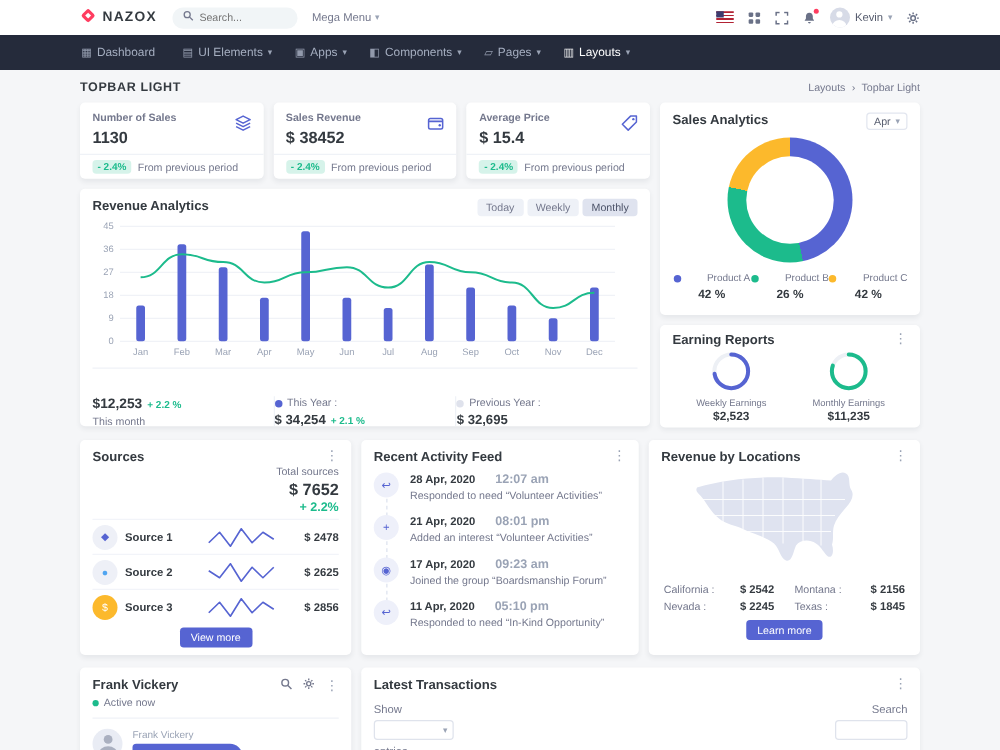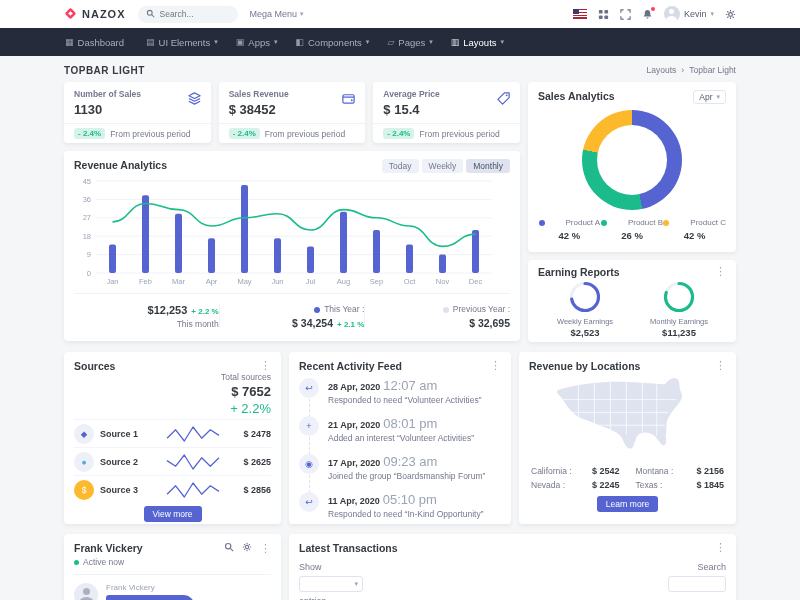--- a/index.html
+++ b/index.html
@@ -77,21 +77,21 @@
   .leg-dot{width:6px;height:6px;border-radius:50%}
   .leg-label{font-size:8px;color:#74788d}
   .leg-val{font-size:9.5px;font-weight:bold;margin-top:3px}
 
   
   .revenue-card{height:190px;padding:8px 10px;overflow:hidden}
   .btn-group{display:flex;gap:3px}
   .chip-btn{font-size:8.5px;padding:2px 7px;border-radius:3px;background:#eef1f7;color:#74788d;border:none;font-family:inherit}
   .chip-btn.active{background:#dfe3ef;color:#4b5268}
   .rev-chart{margin-top:2px}
-  .rev-foot{display:flex;border-top:1px solid #eff2f7;margin-top:4px;padding-top:10px;text-align:right}
+  .rev-foot{display:flex;border-top:1px solid #eff2f7;margin-top:4px;padding-top:22px;text-align:left}
   .rev-sec{flex:1}
   .rev-sec + .rev-sec{border-left:1px solid #eff2f7}
   .rev-big{font-size:11px;font-weight:bold}
   .delta-up{font-size:8px;color:#1cbb8c;font-weight:bold;margin-left:4px}
   .rev-sub{font-size:8.5px;color:#74788d;margin-top:3px}
   .dot{display:inline-block;width:6px;height:6px;border-radius:50%;vertical-align:middle;margin-right:4px}
   .dot-primary{background:#5664d2}
   .dot-gray{background:#dfe2ec}
   .dot-success{background:#1cbb8c}
   .rev-mid-val{font-size:10.5px;font-weight:bold;margin-top:3px}
@@ -102,41 +102,41 @@
   .earn-item{flex:1;text-align:center}
   .radial{display:inline-block;height:34px}
   .earn-label{font-size:7.5px;color:#74788d;margin-top:1px}
   .earn-val{font-size:9.5px;font-weight:bold;margin-top:1px}
 
   
   .sources-card{width:217px;height:172px;padding:8px 10px;overflow:hidden}
   .total-block{text-align:right;margin-top:0}
   .total-label{font-size:8.5px;color:#74788d}
   .total-val{font-size:13px;font-weight:bold;margin-top:2px}
-  .total-delta{font-size:13px;color:#1cbb8c;font-weight:normal;margin-top:2px}
+  .total-delta{font-size:10px;color:#1cbb8c;font-weight:bold;margin-top:2px}
   .src-row{display:flex;align-items:center;gap:6px;height:25px;border-top:1px solid #f2f4f9;margin-top:3px;padding-top:3px}
   .src-icon{width:20px;height:20px;border-radius:50%;display:flex;align-items:center;justify-content:center;font-size:8.5px;flex:none}
   .src-0{background:#eef0f7;color:#5664d2}
   .src-1{background:#eef0f7;color:#50a5f1}
   .src-2{background:#fcb92c;color:#fff}
   .src-name{font-size:9px;font-weight:bold;width:42px}
   .spark{flex:1;display:flex;justify-content:center}
   .src-val{font-size:9px;font-weight:bold}
   .btn-primary{display:block;margin:6px auto 0;background:#5664d2;color:#fff;border:none;font-family:inherit;
                font-size:8.5px;padding:3px 9px;border-radius:3px}
 
   
   .activity-card{width:222px;height:172px;padding:8px 10px;overflow:hidden}
   .feed{margin-top:6px}
   .feed-item{position:relative;padding-left:29px;padding-bottom:11px}
   .feed-item:not(:last-child)::before{content:"";position:absolute;left:10px;top:21px;bottom:-1px;border-left:1px dashed #dde2ee}
   .feed-icon{position:absolute;left:0;top:0;width:20px;height:20px;border-radius:50%;background:#eef0fa;
              color:#5664d2;display:flex;align-items:center;justify-content:center;font-size:9px}
   .feed-date{font-size:9px;font-weight:bold;color:#343a40}
-  .feed-time{font-size:13px;color:#9aa3b5;font-weight:normal;margin-left:3px}
+  .feed-time{font-size:10px;color:#9aa3b5;font-weight:bold;margin-left:16px}
   .feed-text{font-size:8.5px;color:#74788d;margin-top:2px}
 
   
   .locations-card{width:217px;height:172px;padding:8px 10px;overflow:hidden}
   .map-wrap{display:flex;justify-content:center;margin-top:2px}
   .loc-row{display:flex;gap:16px;margin-top:4px;padding:0 2px}
   .loc-cell{flex:1;display:flex;justify-content:space-between;align-items:center}
   .loc-name{font-size:8.5px;color:#74788d}
   .loc-val{font-size:9px;font-weight:bold}
 

